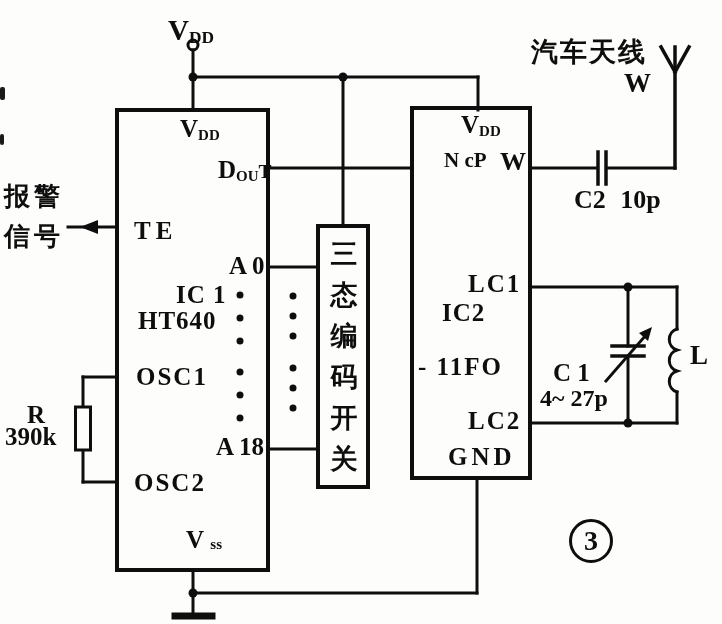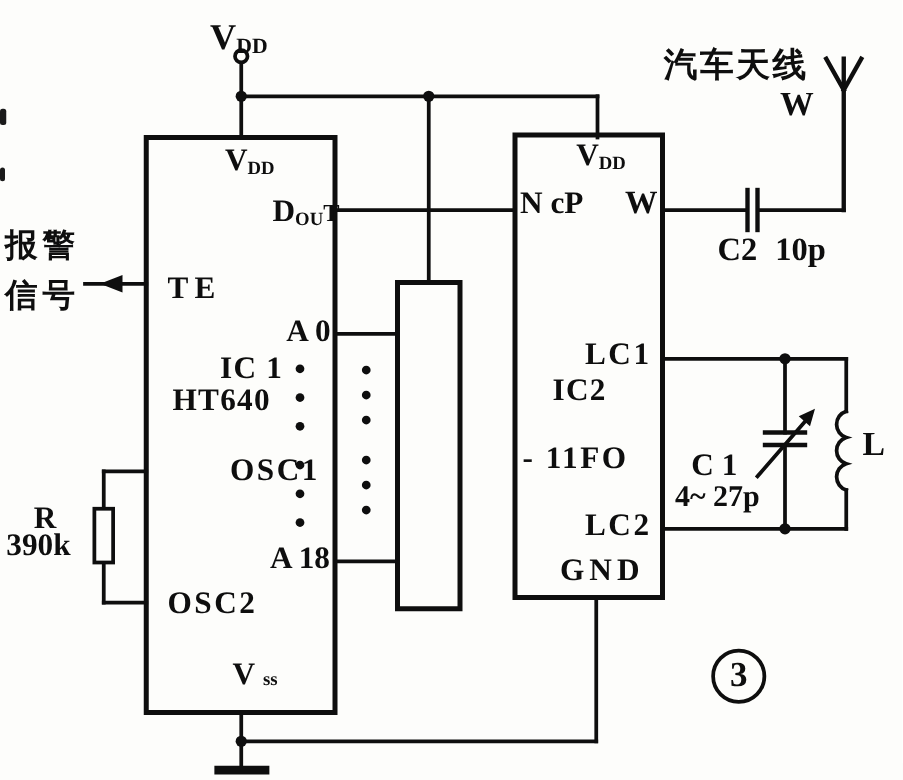--- a/index.html
+++ b/index.html
@@ -121,34 +121,35 @@
   </svg>
 
   <div class="lbl" style="left:168px;top:16px;font-size:29px;"><span>V</span><span class="sub">DD</span></div>
 
   <div class="lbl" style="left:180px;top:116px;font-size:25px;"><span>V</span><span class="sub">DD</span></div>
   <div class="lbl" style="left:198px;top:157px;font-size:25px;margin-left:20px;"><span>D</span><span class="sub">OU</span><span class="tail">T</span></div>
   <div class="lbl" style="left:134px;top:218px;font-size:25px;letter-spacing:5px;">TE</div>
   <div class="lbl" style="left:229px;top:253px;font-size:25px;">A 0</div>
   <div class="lbl" style="left:176px;top:282px;font-size:25px;letter-spacing:1px;">IC 1</div>
   <div class="lbl" style="left:138px;top:308px;font-size:25px;letter-spacing:1px;">HT640</div>
-  <div class="lbl" style="left:136px;top:364px;font-size:25px;letter-spacing:2px;margin-left:48px;">OSC1</div>
+  <div class="lbl" style="left:136px;top:364px;font-size:25px;letter-spacing:2px;">OSC1</div>
   <div class="lbl" style="left:216px;top:434px;font-size:25px;">A 18</div>
   <div class="lbl" style="left:134px;top:470px;font-size:25px;letter-spacing:2px;">OSC2</div>
   <div class="lbl" style="left:186px;top:527px;font-size:25px;"><span>V</span>&nbsp;<span class="sub" style="top:0.05em;">ss</span></div>
 
   <div class="lbl" style="left:4px;top:184px;font-size:26px;letter-spacing:4px;">报警</div>
   <div class="lbl" style="left:4px;top:224px;font-size:26px;letter-spacing:4px;">信号</div>
 
   <div class="lbl" style="left:27px;top:402px;font-size:25px;">R</div>
   <div class="lbl" style="left:5px;top:424px;font-size:25px;">390k</div>
 
+  <div class="vtext" style="left:326px;top:234px;width:36px;font-size:27px;">三态编码开关</div>
 
   <div class="lbl" style="left:461px;top:112px;font-size:25px;"><span>V</span><span class="sub">DD</span></div>
-  <div class="lbl" style="left:416px;top:150px;font-size:25px;">N cP</div>
+  <div class="lbl" style="left:444px;top:150px;font-size:21px;">N cP</div>
   <div class="lbl" style="left:500px;top:149px;font-size:26px;">W</div>
   <div class="lbl" style="left:468px;top:271px;font-size:25px;letter-spacing:2px;">LC1</div>
   <div class="lbl" style="left:442px;top:300px;font-size:25px;letter-spacing:1px;">IC2</div>
   <div class="lbl" style="left:418px;top:354px;font-size:25px;letter-spacing:2px;">- 11FO</div>
   <div class="lbl" style="left:468px;top:408px;font-size:25px;letter-spacing:2px;">LC2</div>
   <div class="lbl" style="left:448px;top:444px;font-size:25px;letter-spacing:4px;">GND</div>
 
   <div class="lbl" style="left:531px;top:39px;font-size:27px;letter-spacing:2px;">汽车天线</div>
   <div class="lbl" style="left:624px;top:70px;font-size:27px;">W</div>
 

